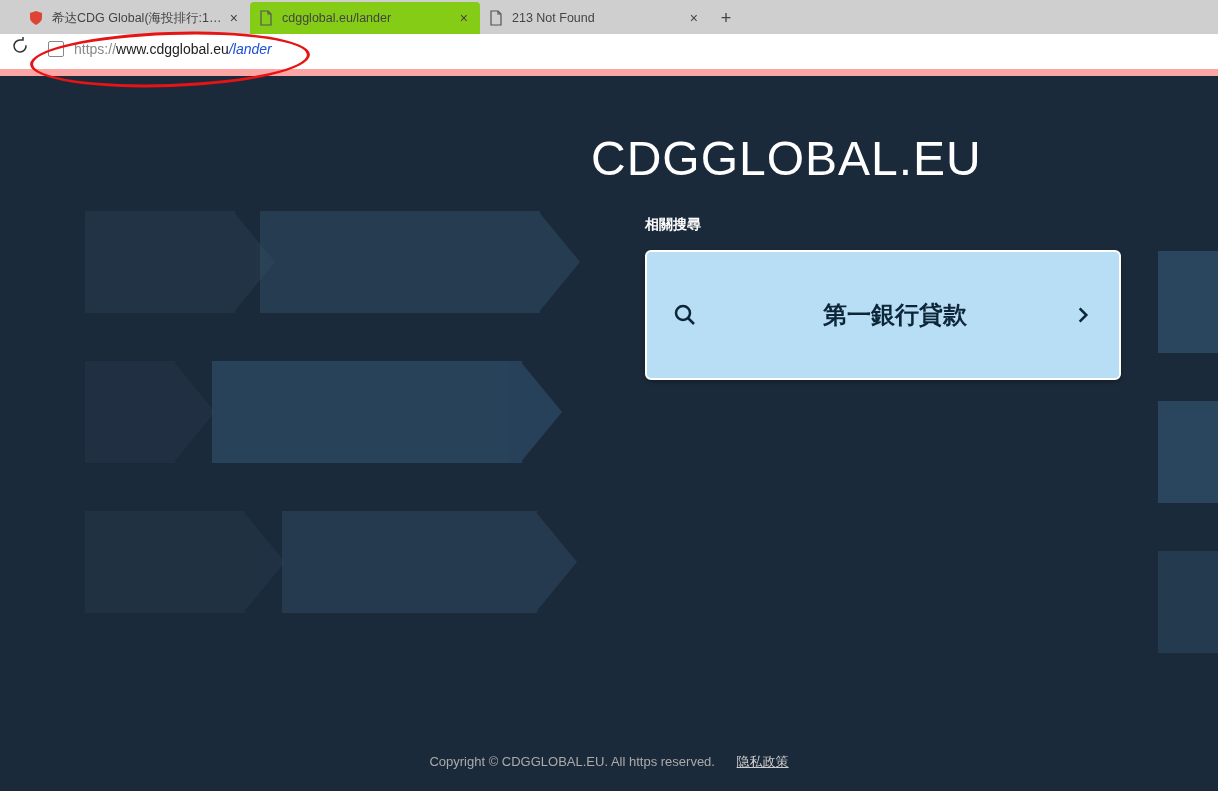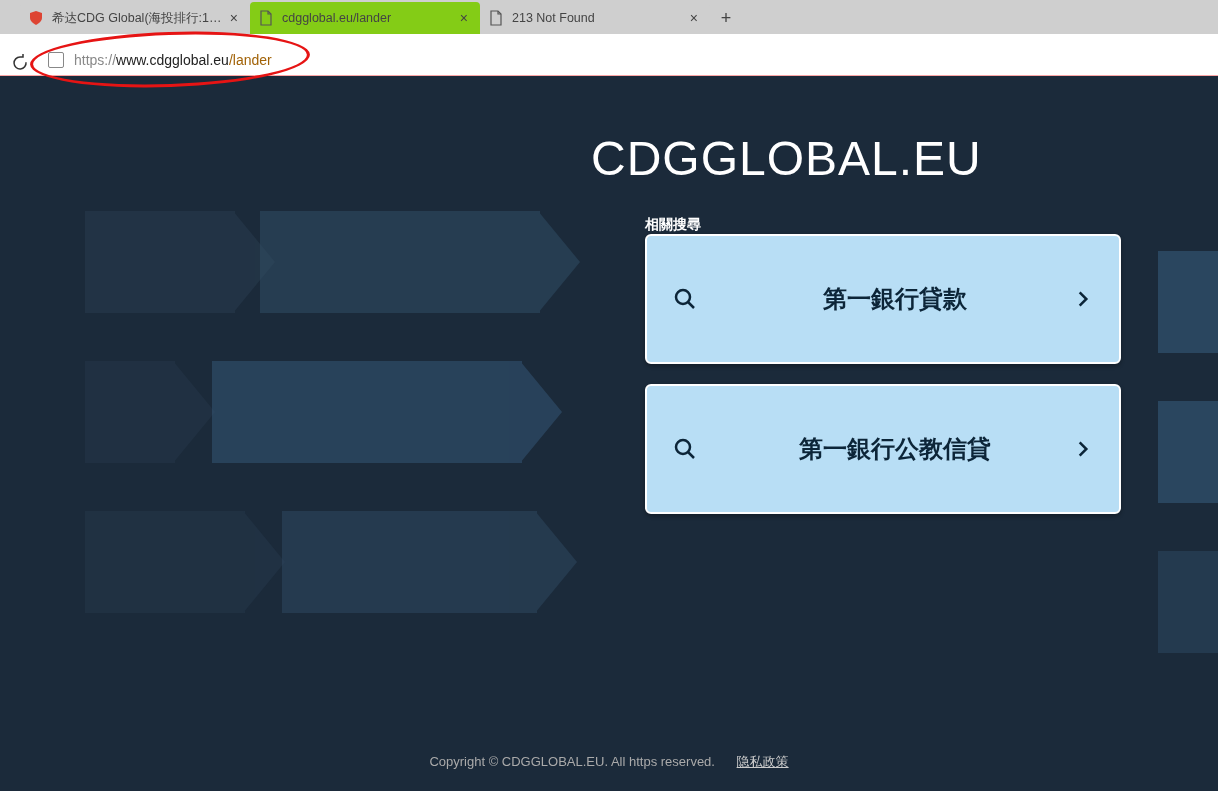--- a/index.html
+++ b/index.html
@@ -68,23 +68,23 @@
     font-size: 18px;
     color: #444;
     cursor: pointer;
   }
 
   
   .address-bar {
     height: 42px;
     background: #fff;
     display: flex;
-    align-items: flex-end;
+    align-items: flex-start;
     padding: 0 8px;
-    border-bottom: 1px solid #fca5a5;
+    border-bottom: 7px solid #fca5a5;
   }
   .nav-btn {
     width: 24px;
     height: 24px;
     display: flex;
     align-items: center;
     justify-content: center;
     color: #333;
     margin-right: 4px;
   }
@@ -92,21 +92,21 @@
     flex: 1;
     height: 30px;
     display: flex;
     align-items: center;
     padding: 0 12px;
     font-size: 14px;
     color: #666;
   }
   .url-box .proto { color: #888; }
   .url-box .domain { color: #222; }
-  .url-box .path { color: #a16207; }
+  .url-box .path { color: #1d4ed8; font-style: italic; }
   .site-icon {
     width: 16px; height: 16px;
     border: 1px solid #888;
     border-radius: 2px;
     margin-right: 10px;
     display: inline-block;
   }
 
   
   .annotation-ellipse {
@@ -211,20 +211,21 @@
     background: #b8def5;
     border: 2px solid #fff;
     border-radius: 6px;
     height: 130px;
     margin-bottom: 20px;
     display: flex;
     align-items: center;
     padding: 0 26px;
     cursor: pointer;
     box-shadow: 0 2px 4px rgba(0,0,0,0.3);
+    margin-top: 16px;
   }
   .search-card .mag {
     width: 24px; height: 24px;
     margin-right: 20px;
     flex-shrink: 0;
   }
   .search-card .label {
     flex: 1;
     text-align: center;
     font-size: 24px;
@@ -373,34 +374,20 @@
           </svg>
       </span>
       <span class="label">第一銀行貸款</span>
       <span class="chev">
         <svg viewBox="0 0 24 24">
             <polyline points="8,4 16,12 8,20" fill="none" stroke="#0c2538" stroke-width="3"></polyline>
           </svg>
       </span>
     </div>
 
-    <div class="search-card">
-      <span class="mag">
-        <svg viewBox="0 0 24 24">
-            <circle cx="10" cy="10" r="7" fill="none" stroke="#0c2538" stroke-width="2.5"></circle>
-            <line x1="15" y1="15" x2="21" y2="21" stroke="#0c2538" stroke-width="2.5"></line>
-          </svg>
-      </span>
-      <span class="label">第一銀行公教信貸</span>
-      <span class="chev">
-        <svg viewBox="0 0 24 24">
-            <polyline points="8,4 16,12 8,20" fill="none" stroke="#0c2538" stroke-width="3"></polyline>
-          </svg>
-      </span>
-    </div>
 
   </div>
 
   <div class="page-footer">
     <span>Copyright © CDGGLOBAL.EU.  All https reserved.</span>
     <a>隐私政策</a>
   </div>
 
 </div>
 

